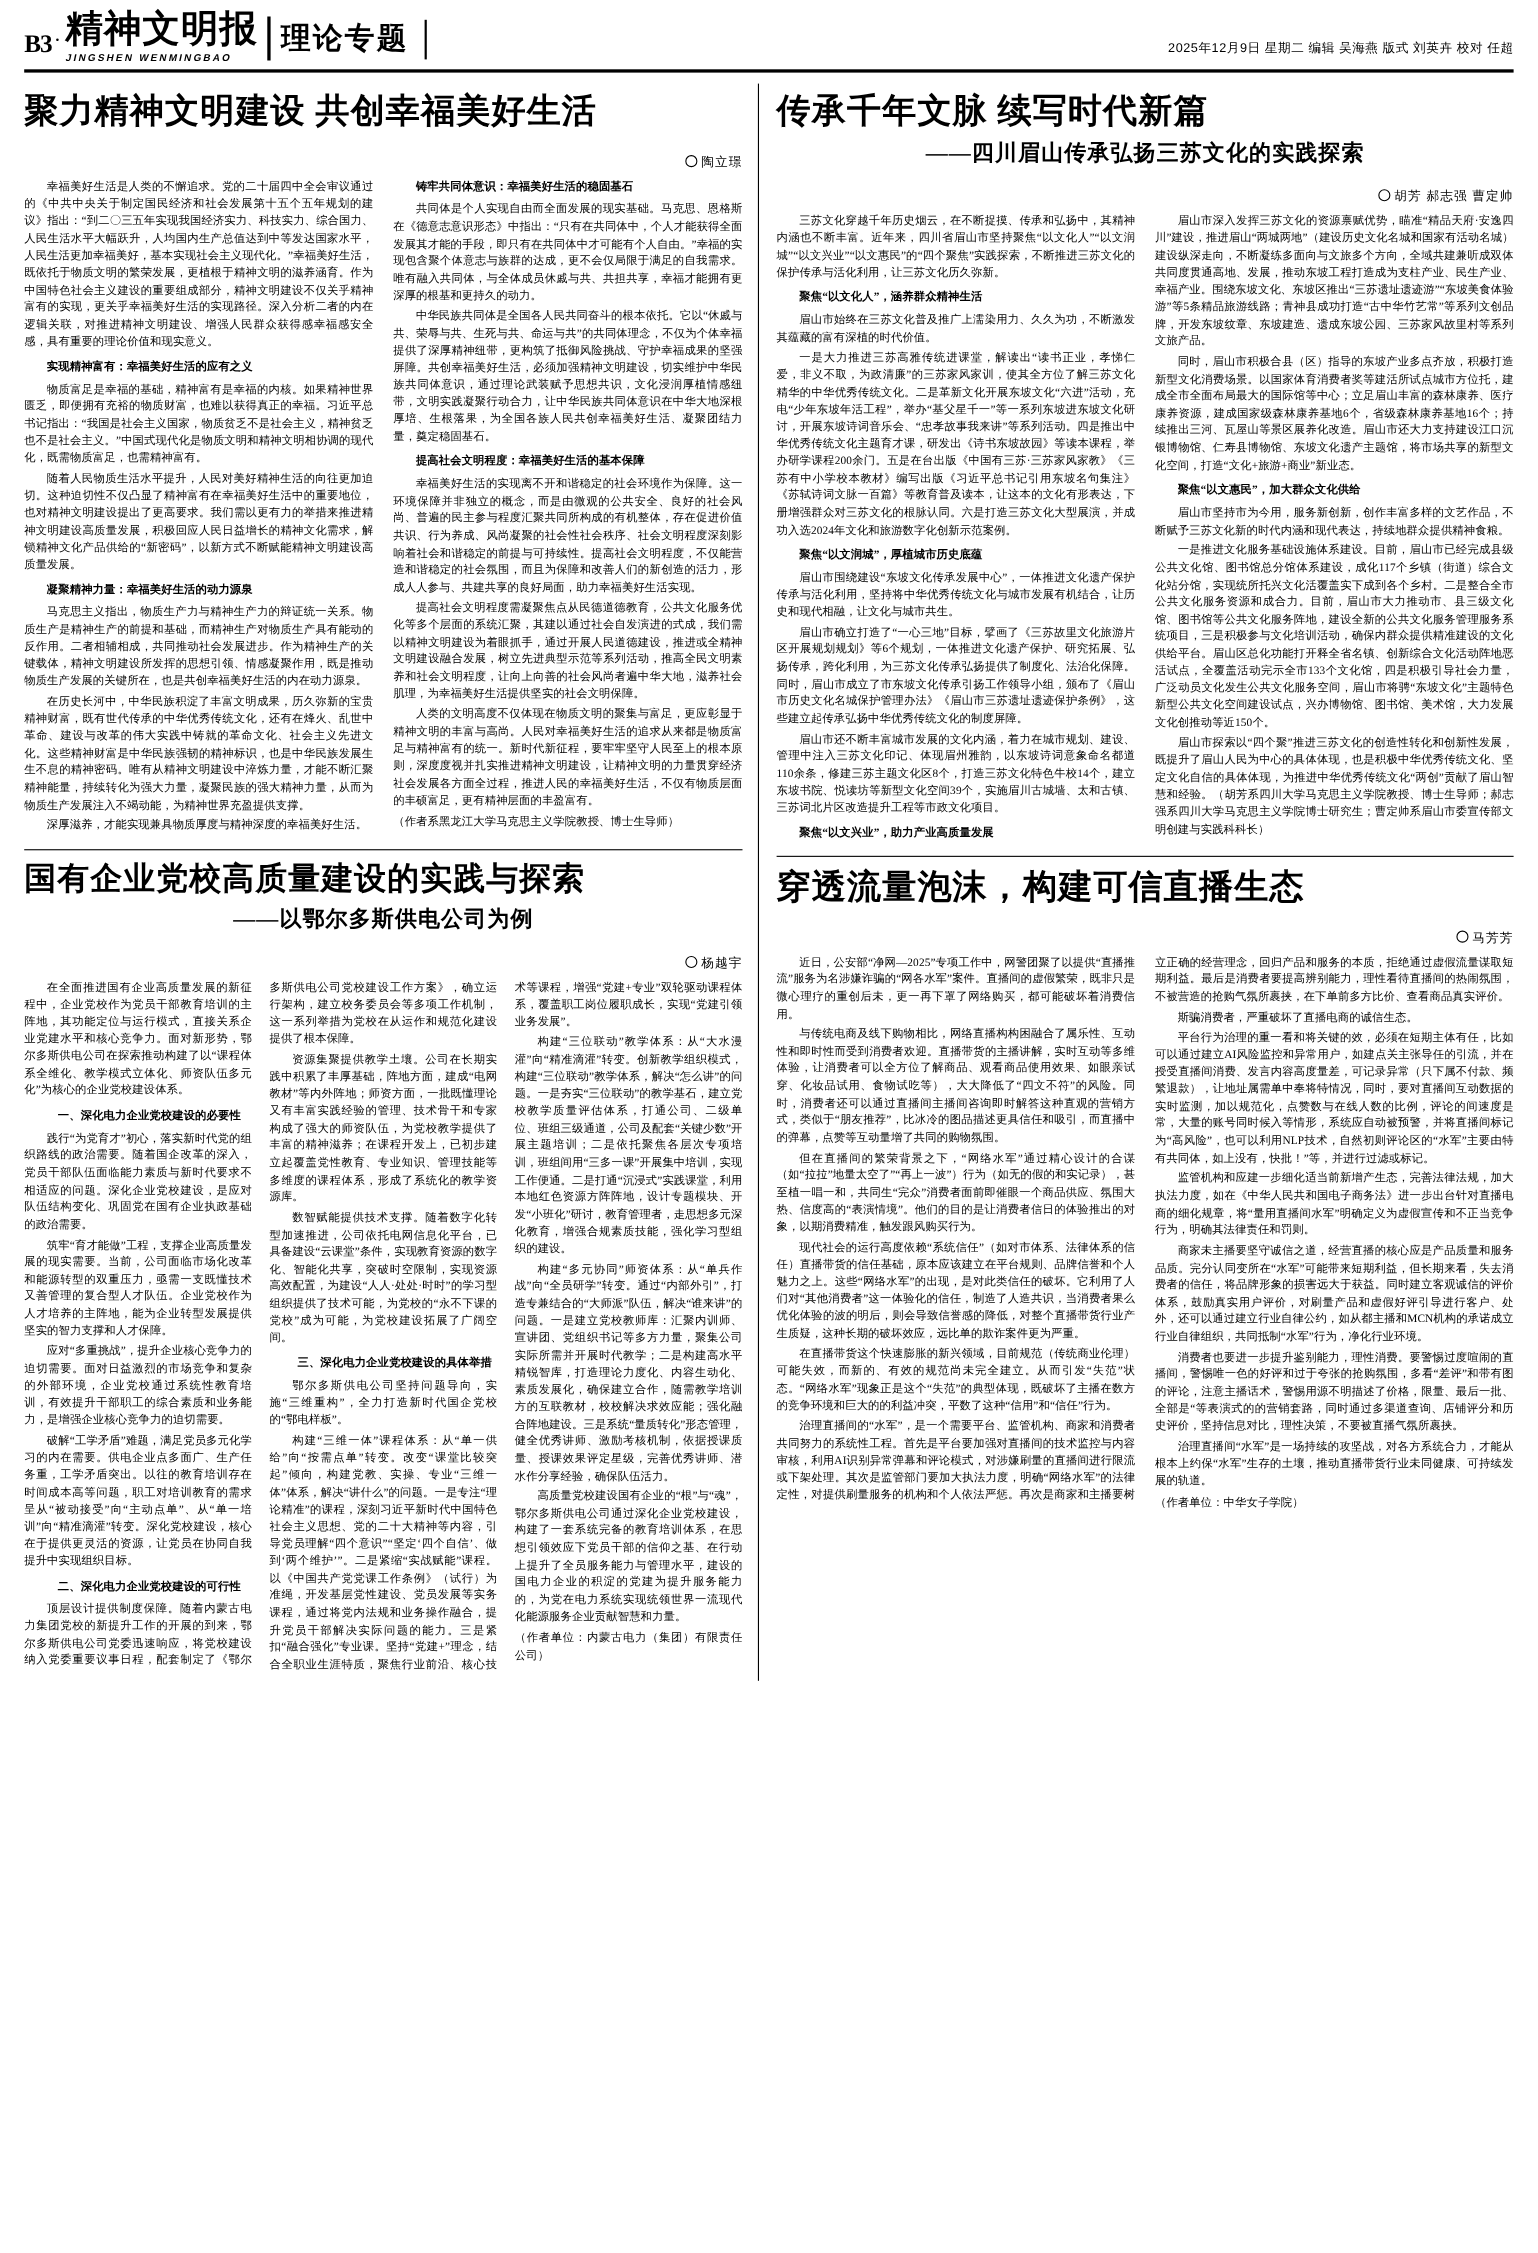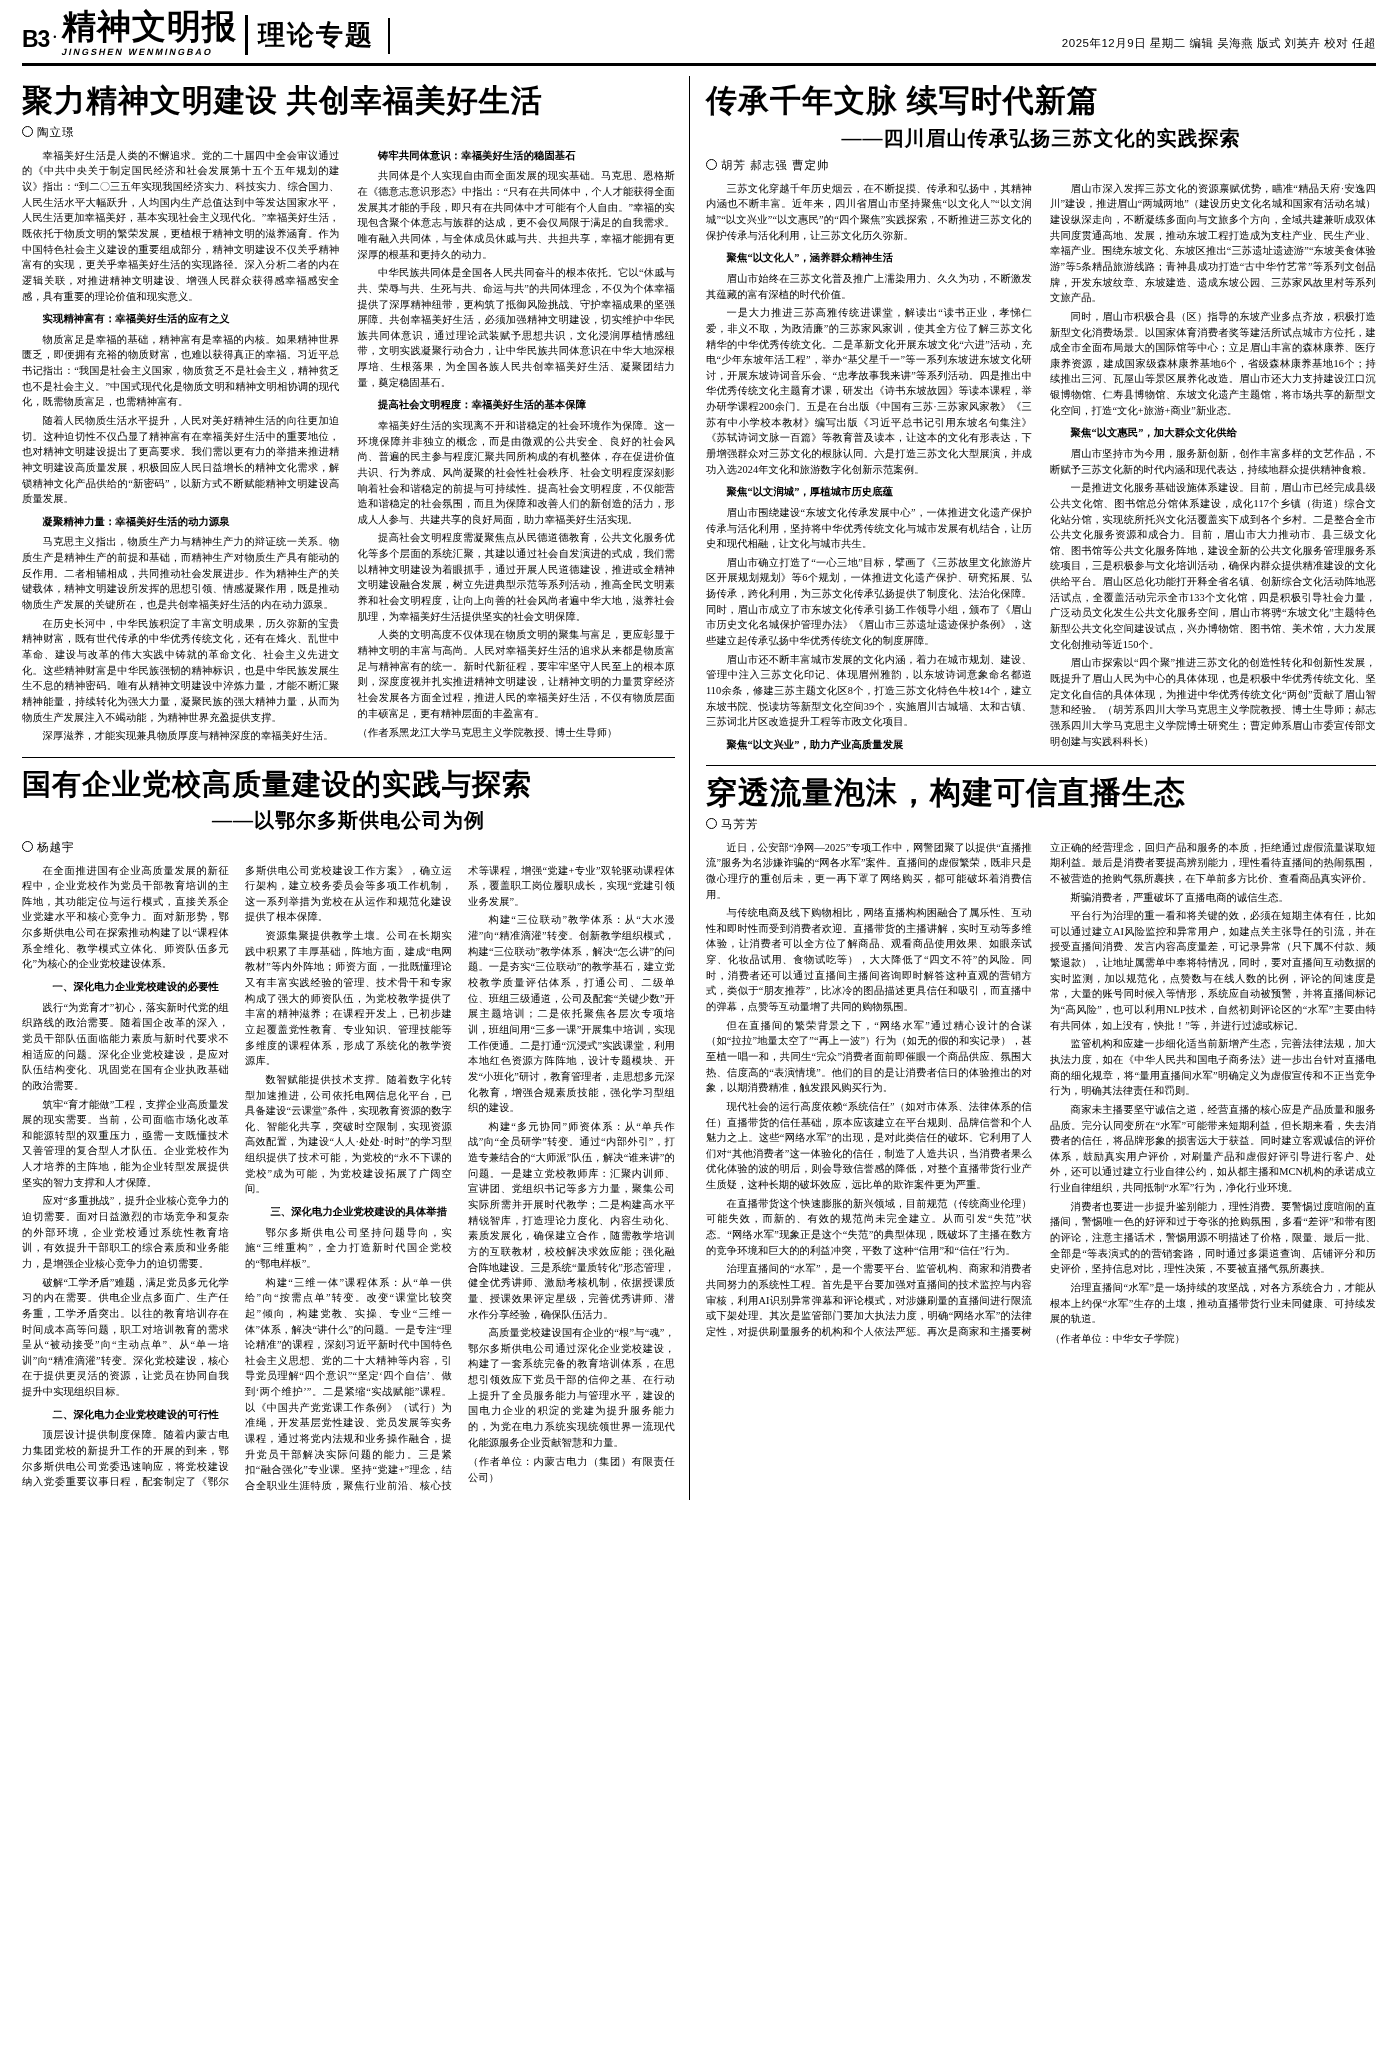--- a/index.html
+++ b/index.html
@@ -22,21 +22,21 @@
 
   
   .masthead {
     display: flex;
     align-items: flex-end;
     border-bottom: 3px solid #000;
     padding-bottom: 6px;
     position: relative;
   }
   .mast-page {
-    font-family: Liberation Sans, sans-serif;
+    font-family: Liberation Serif, serif;
     font-size: 23px;
     font-weight: bold;
     letter-spacing: -1px;
     padding-bottom: 4px;
     margin-right: 2px;
   }
   .mast-dot {
     font-size: 20px;
     padding-bottom: 8px;
     margin-right: 4px;
@@ -126,24 +126,24 @@
   .art-title.smaller { font-size: 29px; }
   .art-subtitle {
     text-align: center;
     font-family: "Liberation Serif", serif;
     font-weight: bold;
     font-size: 20px;
     letter-spacing: 1px;
     margin: 2px 0 6px 0;
   }
   .art-byline {
-    text-align: left;
+    text-align: right;
     font-size: 11.5px;
     font-family: "Liberation Sans", sans-serif;
-    margin: 4px 0 8px 0;
+    margin: 19px 0 8px 0;
     letter-spacing: 1px;
   }
   .art-byline .circ {
     display: inline-block;
     width: 9px; height: 9px;
     border: 1px solid #000;
     border-radius: 50%;
     margin-right: 4px;
     position: relative;
     top: 1px;

